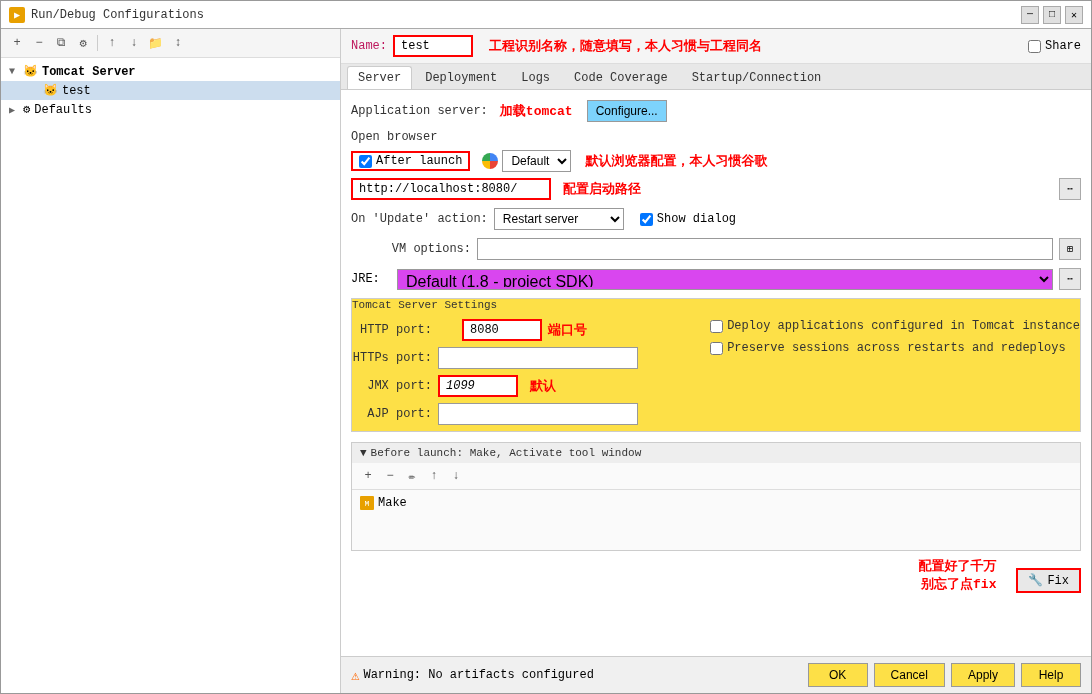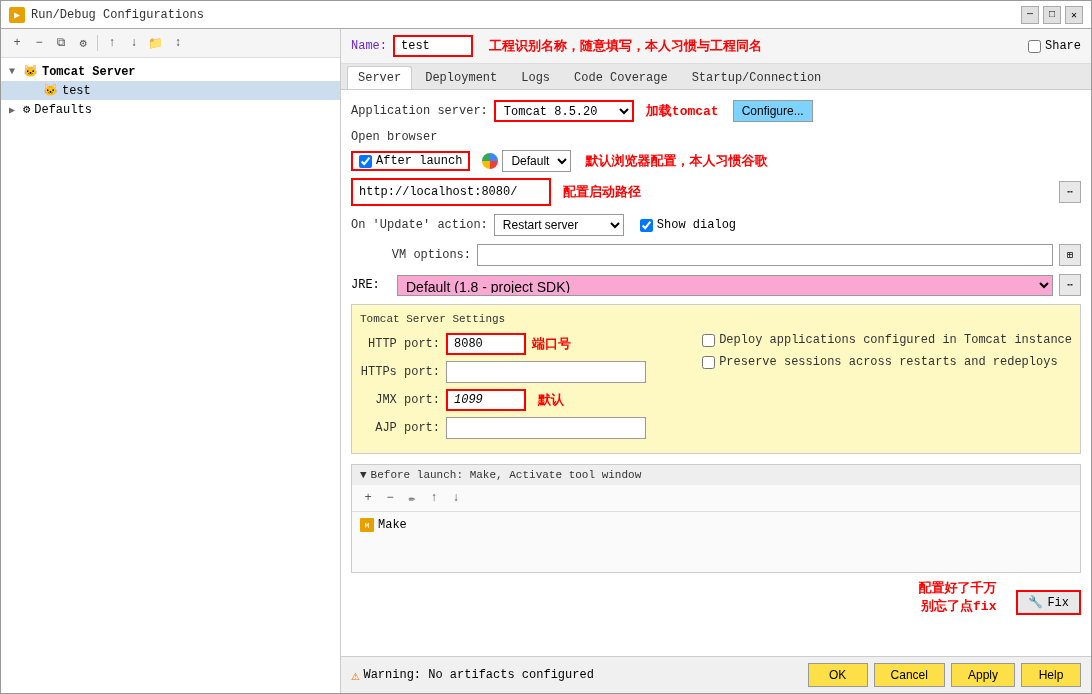--- a/index.html
+++ b/index.html
@@ -150,21 +150,21 @@
     .name-row {
       display: flex;
       align-items: center;
       padding: 6px 10px;
       background: #f5f5f5;
       border-bottom: 1px solid #ddd;
       gap: 6px;
     }
     
     .name-label {
-      color: #6d28d9;
+      color: #be185d;
       font-size: 12px;
     }
     
     .annotation-text {
       color: #ff0000;
       font-size: 13px;
       font-weight: bold;
       margin-left: 10px;
     }
     
@@ -269,41 +269,40 @@
       align-items: center;
       gap: 4px;
     }
     
     .url-input {
       border: 2px solid #ff0000;
       background: white;
       padding: 2px 6px;
       font-family: 'Courier New', monospace;
       font-size: 12px;
-      height: 28px;
+      height: 22px;
       flex: 1;
     }
     
     .expand-btn {
       width: 22px;
       height: 22px;
       border: 1px solid #aaa;
       background: #e8e8e8;
       display: flex;
       align-items: center;
       justify-content: center;
       cursor: pointer;
       font-size: 10px;
     }
     
     .tomcat-settings {
       border: 1px solid #ccc;
-      padding: 8px;
       margin-top: 8px;
-      background: #fef9c3;
+      background: #fde047;
     }
     
     .tomcat-settings-title {
       font-size: 11px;
       color: #333;
       margin-bottom: 8px;
       font-family: 'Courier New', monospace;
     }
     
     .port-row {
@@ -459,23 +458,23 @@
     .jre-row {
       display: flex;
       align-items: center;
       gap: 6px;
       margin-bottom: 8px;
     }
     
     .jre-select {
       flex: 1;
       border: 1px solid #999;
-      background: #f9a8d4;
+      background: #d946ef;
       padding: 2px 4px;
-      font-size: 14px;
+      font-size: 16px;
       height: 21px;
     }
     
     .update-select {
       border: 1px solid #999;
       background: white;
       padding: 2px 4px;
       font-size: 12px;
       height: 22px;
       width: 130px;
@@ -574,23 +573,20 @@
         <div class="tab">Deployment</div>
         <div class="tab">Logs</div>
         <div class="tab">Code Coverage</div>
         <div class="tab">Startup/Connection</div>
       </div>
 
       <div class="tab-content">
 
         <div class="app-server-row">
           <span class="form-label" style="min-width: 110px;">Application server:</span>
-          <select class="server-select">
-            <option>Tomcat 8.5.20</option>
-          </select>
           <span style="color:#666; font-size:11px;"></span>
           <span class="annotation-red">加载tomcat</span>
           <button class="form-btn" style="margin-left: 8px;">Configure...</button>
         </div>
 
         <div style="margin-bottom: 8px;">
           <div style="font-size: 12px; color: #333; margin-bottom: 6px;">Open browser</div>
           <div class="checkbox-row">
             <div class="checkbox-after-launch">
               <input type="checkbox" checked="" style="">
@@ -637,21 +633,21 @@
         </div>
 
         <div class="tomcat-settings">
           <div class="tomcat-settings-title">Tomcat Server Settings</div>
 
           <div style="display: flex; gap: 20px;">
             <div>
 
               <div class="port-row">
                 <span class="port-label">HTTP port:</span>
-                <input class="port-input" type="text" value="8080" style="width: 80px;">
+                <input class="port-input" type="text" value="8080" style="width: 80px; margin-left: 24px;">
                 <span class="annotation-red" style="">端口号</span>
               </div>
 
               <div class="port-row">
                 <span class="port-label">HTTPs port:</span>
                 <input class="port-input-normal" type="text" value="" style="width: 200px;">
               </div>
 
               <div class="port-row">
                 <span class="port-label">JMX port:</span>

